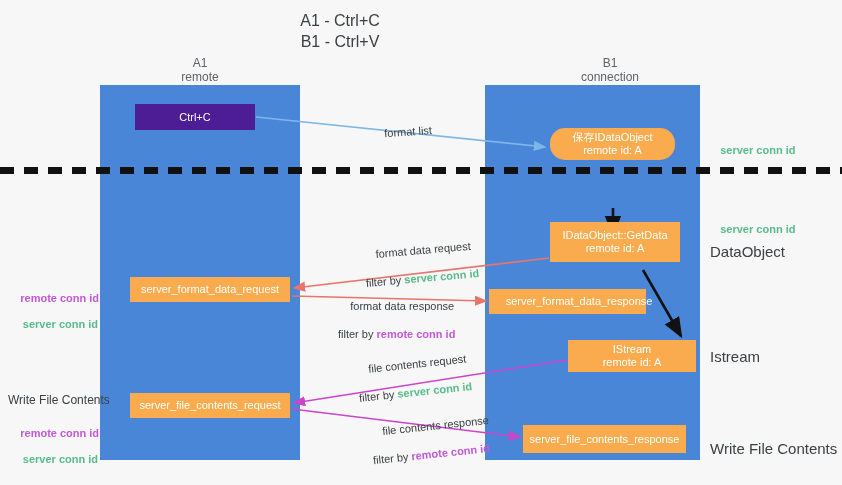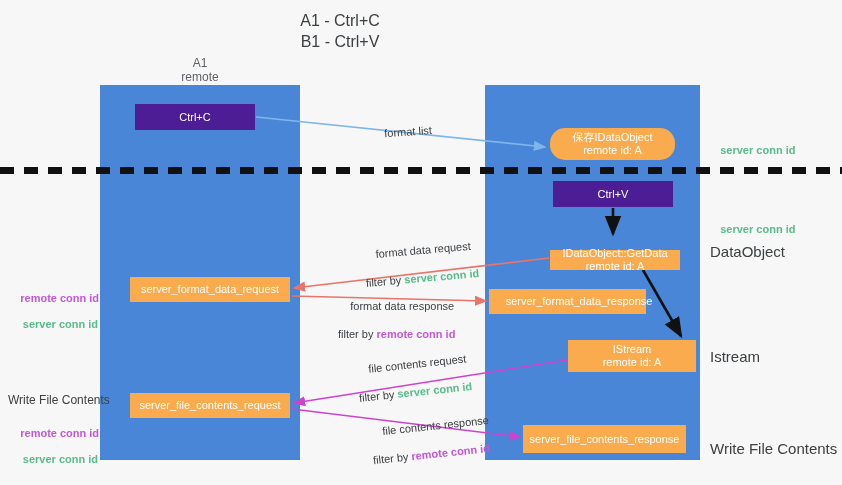--- a/index.html
+++ b/index.html
@@ -66,21 +66,21 @@
     white-space: pre;
     z-index: 6;
   }
   .box.orange { background: #f9ab4e; }
   .box.green  { background: #4c1d95; }
   .box .l2 { display: block; }
 
   #box-ctrlc  { left: 135px; top: 104px; width: 120px; height: 26px; }
   #box-ctrlv  { left: 553px; top: 181px; width: 120px; height: 26px; }
   #box-idataobject { left: 550px; top: 128px; width: 125px; height: 32px; border-radius: 15px; }
-  #box-getdata     { left: 550px; top: 250px; width: 130px; height: 20px; }
+  #box-getdata     { left: 550px; top: 222px; width: 130px; height: 40px; }
   #box-istream     { left: 568px; top: 340px; width: 128px; height: 32px; }
   #box-sfdreq  { left: 130px; top: 277px; width: 160px; height: 25px; }
   #box-sfdres  { left: 489px; top: 289px; width: 157px; height: 25px; padding-left: 23px; }
   #box-sfcreq  { left: 130px; top: 393px; width: 160px; height: 25px; }
   #box-sfcres  { left: 523px; top: 425px; width: 163px; height: 28px; }
 
   
   .side-label {
     font-size: 15px;
     line-height: 14px;
@@ -151,20 +151,22 @@
 </head>
 <body>
 
 <div id="canvas">
 
   <div class="abs" id="title">A1 - Ctrl+C
 B1 - Ctrl+V</div>
 
   <div class="abs col-header" id="hdr-a1">A1
 remote</div>
+  <div class="abs col-header" id="hdr-b1">B1
+connection</div>
 
   <div class="abs lane" id="lane-a1"></div>
   <div class="abs lane" id="lane-b1"></div>
 
   <svg class="abs" id="arrows" viewBox="0 0 842 485">
     <defs>
       <marker id="ah-blue" markerWidth="9" markerHeight="9" refX="7" refY="3.2" orient="auto">
         <path d="M0,0 L8,3.2 L0,6.4 z" fill="#7eb6e8"></path>
       </marker>
       <marker id="ah-red" markerWidth="9" markerHeight="9" refX="7" refY="3.2" orient="auto">
@@ -192,23 +194,20 @@
 
     <line x1="292" y1="409" x2="520" y2="437" stroke="#cc44cc" stroke-width="1.6" marker-end="url(#ah-magenta)"></line>
   </svg>
 
   <div class="abs" id="dashed"></div>
 
   <div class="abs box green" id="box-ctrlc">
     <span>Ctrl+C</span>
   </div>
 
-  <div class="abs box green" id="box-ctrlv">
-    <span>Ctrl+V</span>
-  </div>
 
   <div class="abs box orange" id="box-idataobject">
     <span>保存IDataObject</span>
     <span class="l2">remote id: A</span>
   </div>
 
   <div class="abs box orange" id="box-getdata">
     <span>IDataObject::GetData</span>
     <span class="l2">remote id: A</span>
   </div>

